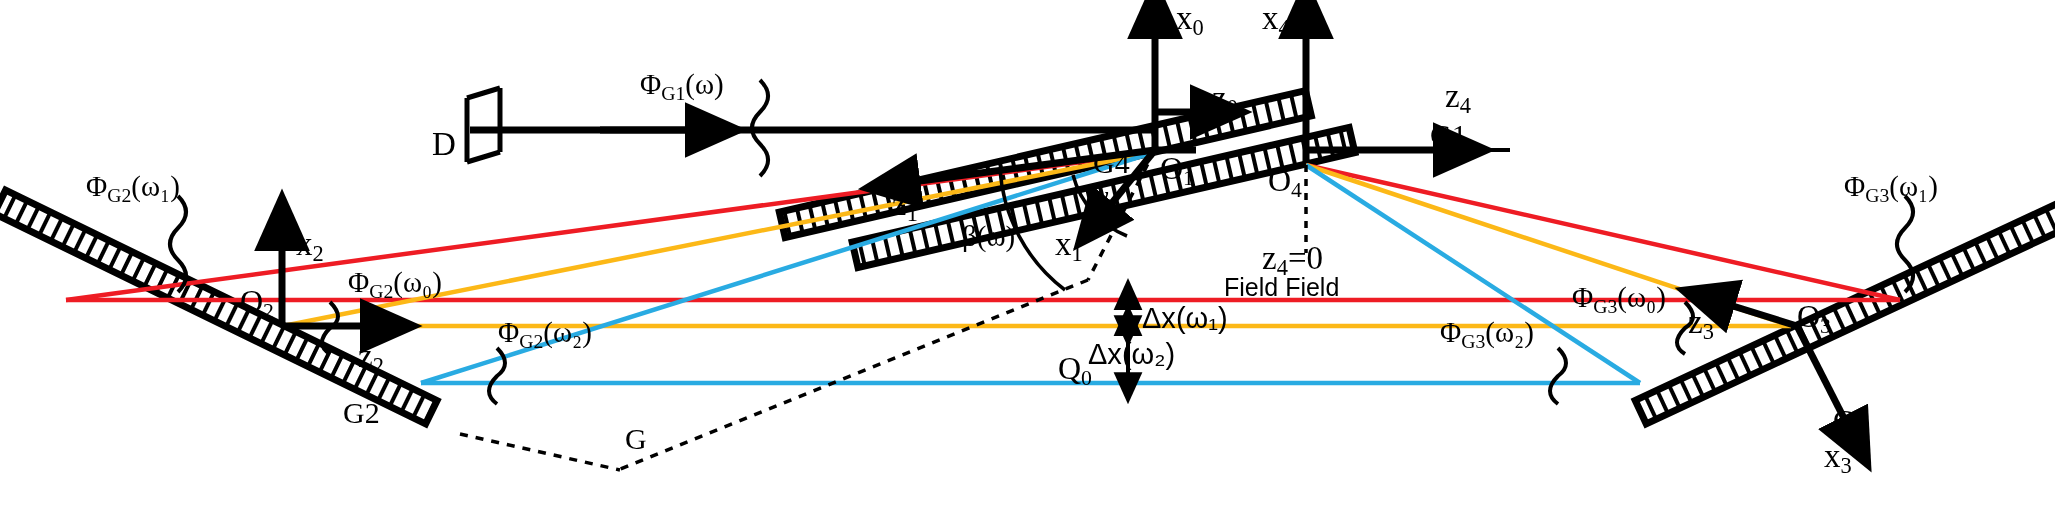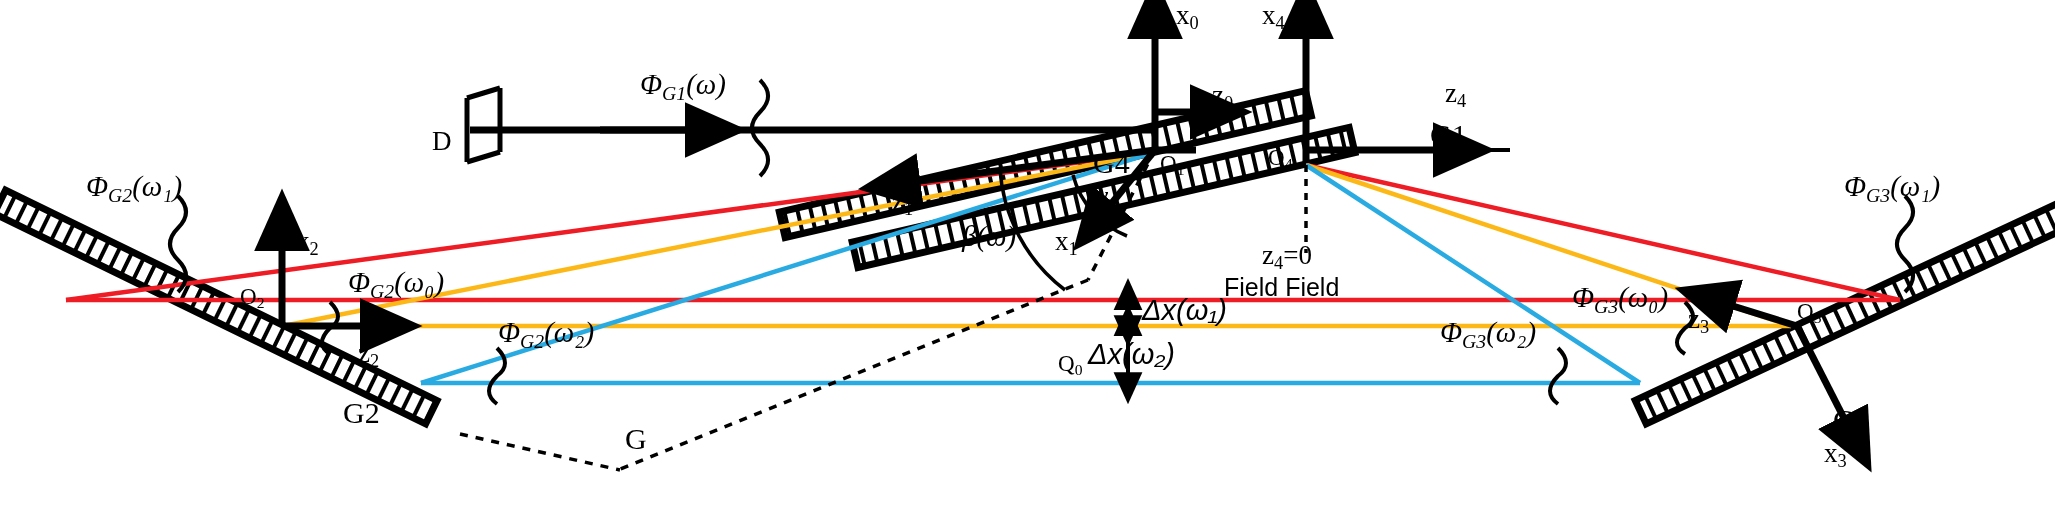--- a/index.html
+++ b/index.html
@@ -5,24 +5,24 @@
 <style>
   html,body{margin:0;padding:0;background:#ffffff;}
   body{width:2055px;height:525px;overflow:hidden;
        font-family:"Liberation Serif","DejaVu Serif",serif;}
   #stage{position:relative;width:2055px;height:525px;background:#fff;}
   svg#diagram{position:absolute;left:0;top:0;width:2055px;height:525px;display:block;}
   .lbl{position:absolute;white-space:nowrap;color:#000;line-height:1;
        font-family:"Liberation Serif","DejaVu Serif",serif;}
   .sans{font-family:"Liberation Sans","DejaVu Sans",sans-serif;}
   .sub{font-size:0.68em;vertical-align:-0.28em;}
-  .phi{font-size:29px;font-style:italic;}
-  .axis{font-size:27px;}
+  .phi{font-size:29px;}
+  .axis{font-size:33px;}
   .gname{font-size:30px;}
-  .origin{font-size:23px;}
+  .origin{font-size:32px;}
   .nf{font-size:25px;}
 </style>
 </head>
 <body>
 
 <div id="stage">
 
 <svg id="diagram" viewBox="0 0 2055 525">
   <defs>
     <marker id="ah" markerWidth="11" markerHeight="11" refX="2.2" refY="4" orient="auto" markerUnits="strokeWidth">
@@ -148,21 +148,21 @@
   <span>G3</span></div>
 <div class="lbl gname" style="left:1093px;top:148px">
   <span>G4</span></div>
 
 <div class="lbl origin" style="left:1160px;top:152px">
   <span>O</span><span class="sub">1</span></div>
 <div class="lbl origin" style="left:240px;top:285px">
   <span>O</span><span class="sub">2</span></div>
 <div class="lbl origin" style="left:1797px;top:300px">
   <span>O</span><span class="sub">3</span></div>
-<div class="lbl origin" style="left:1268px;top:146px">
+<div class="lbl origin" style="left:1268px;top:164px">
   <span>O</span><span class="sub">4</span></div>
 
 <div class="lbl axis" style="left:1176px;top:2px">
   <span>x</span><span class="sub">0</span></div>
 <div class="lbl axis" style="left:1212px;top:82px">
   <span>z</span><span class="sub">0</span></div>
 <div class="lbl axis" style="left:1055px;top:228px">
   <span>x</span><span class="sub">1</span></div>
 <div class="lbl axis" style="left:892px;top:188px">
   <span>z</span><span class="sub">1</span></div>
@@ -206,18 +206,18 @@
   <span>G</span></div>
 
 <div class="lbl axis" style="left:1262px;top:242px">
   <span>z</span><span class="sub">4</span><span>=0</span></div>
 <div class="lbl nf sans" style="left:1224px;top:275px">
   <span>Field Field</span></div>
 
 <div class="lbl origin" style="left:1058px;top:352px">
   <span>Q</span><span class="sub">0</span></div>
 
-<div class="lbl phi sans" style="left:1142px;top:296px">
+<div class="lbl phi sans" style="left:1142px;top:304px">
   <span>Δx</span><span>(ω₁)</span></div>
 <div class="lbl phi sans" style="left:1088px;top:340px">
   <span>Δx</span><span>(ω₂)</span></div>
 
 </div>
 
 </body></html>

